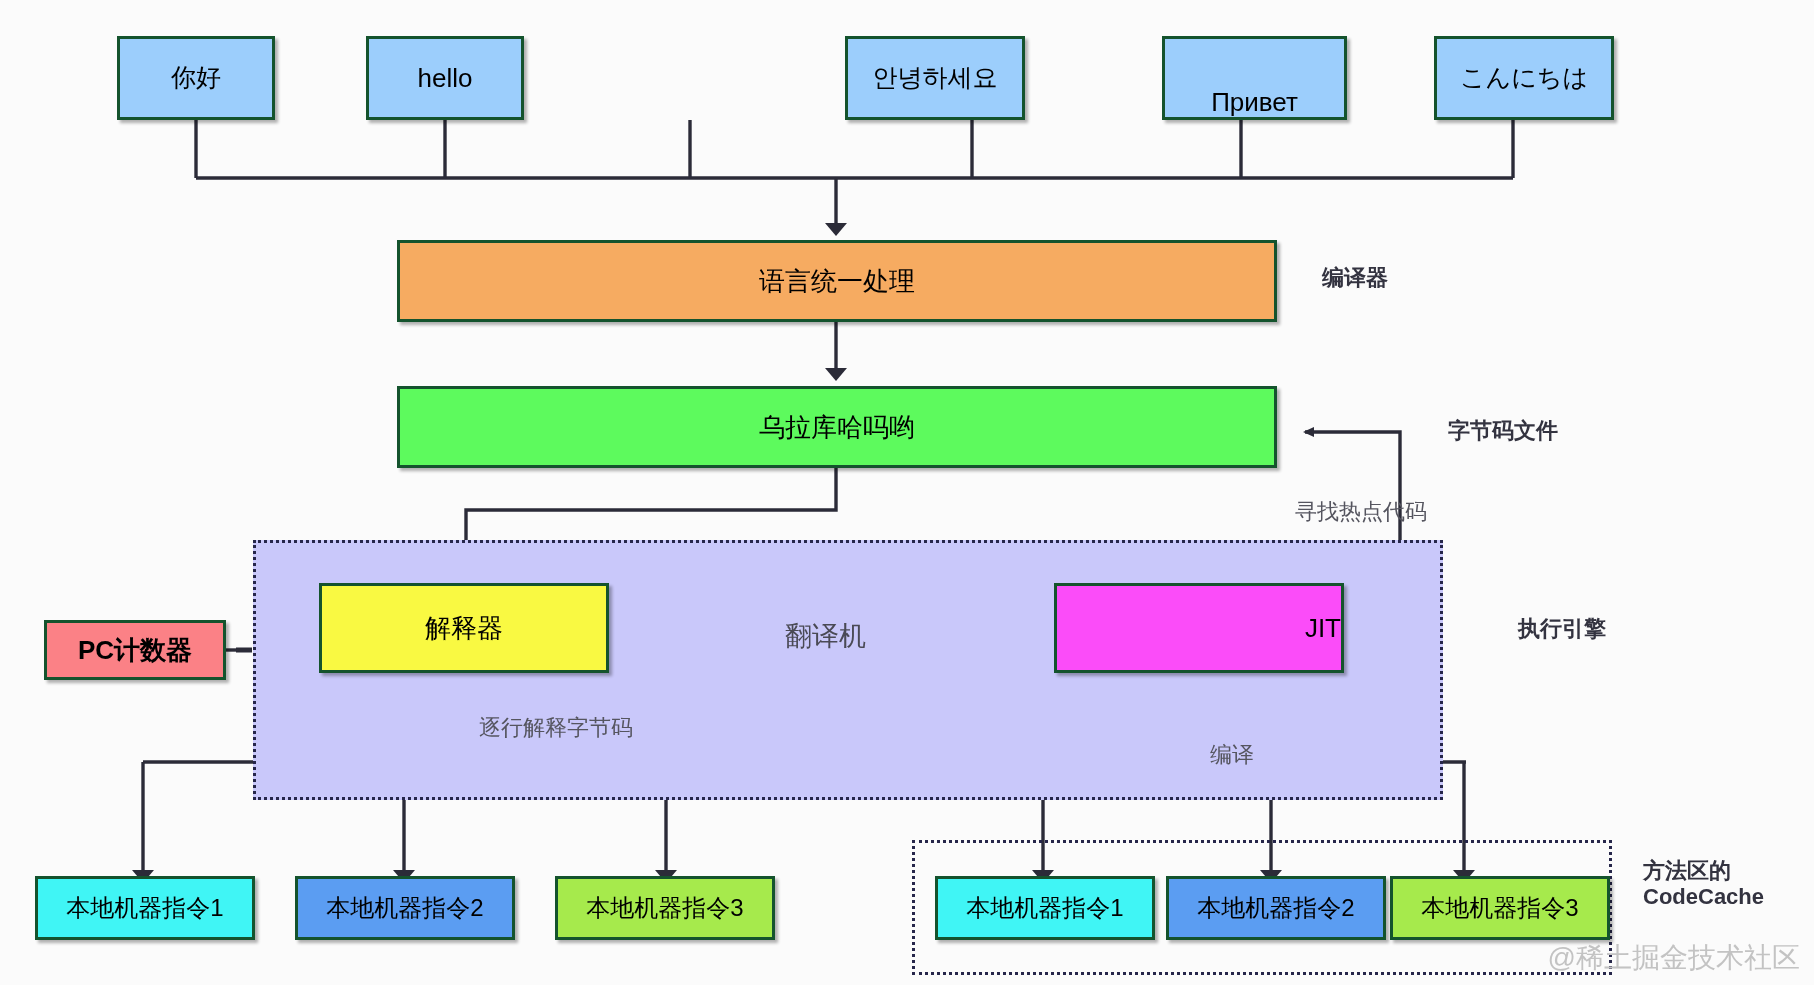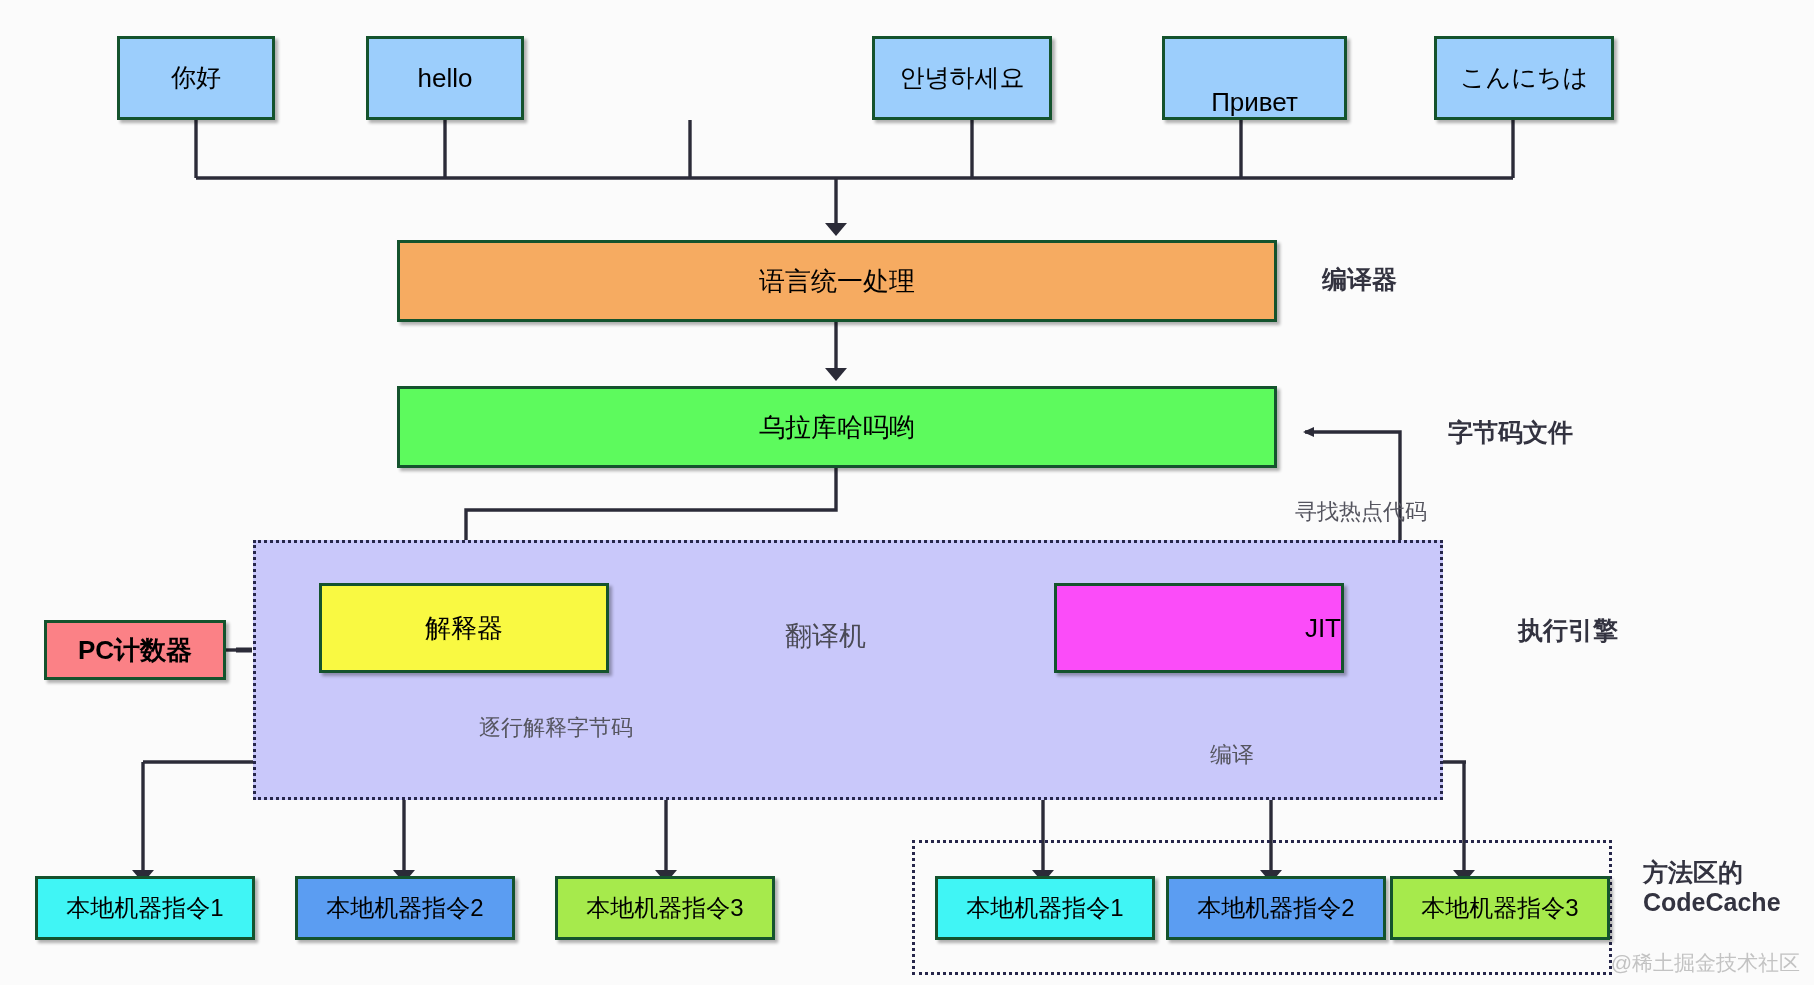--- a/index.html
+++ b/index.html
@@ -40,21 +40,21 @@
     font-size: 26px;
   }
   .lang-box.cjk { font-size: 25px; }
   .wide-box {
     font-size: 26px;
   }
   .label {
     position: absolute;
     font-weight: bold;
     color: #333340;
-    font-size: 25px;
+    font-size: 22px;
     line-height: 1.18;
     z-index: 6;
   }
   .edge-label {
     position: absolute;
     font-size: 22px;
     color: #55555f;
     z-index: 6;
     white-space: nowrap;
   }
@@ -67,21 +67,21 @@
     border: 3px dotted #26264a;
   }
   .region-codecache {
     background: transparent;
     border: 3px dotted #26264a;
   }
   .watermark {
     position: absolute;
     right: 14px;
     bottom: 8px;
-    font-size: 21px;
+    font-size: 28px;
     color: #c3c3c3;
     z-index: 10;
   }
 </style>
 </head>
 <body>
 
 <div id="stage">
 
   <div class="region region-engine" style="left:253px; top:540px; width:1190px; height:260px;"></div>
@@ -136,21 +136,21 @@
       <path d="M344,655 L344,730 L452,730" marker-end="url(#ar)"></path>
     </g>
   </svg>
 
   <div class="node lang-box cjk" style="left:117px; top:36px;">
     <span>你好</span>
   </div>
   <div class="node lang-box" style="left:366px; top:36px;">
     <span>hello</span>
   </div>
-  <div class="node lang-box cjk" style="left:872px; top:36px; width:180px;text-align:center;">
+  <div class="node lang-box cjk" style="left:845px; top:36px; width:180px;text-align:center;">
     <span>안녕하세요</span>
   </div>
   <div class="node lang-box" style="left:1162px; top:36px; width:185px;align-items:flex-end;">
     <span>Привет</span>
   </div>
   <div class="node lang-box cjk" style="left:1434px; top:36px; width:180px;">
     <span>こんにちは</span>
   </div>
 
   <div class="node wide-box" style="left:397px; top:240px; width:880px; height:82px; background:#f6ab61;">

